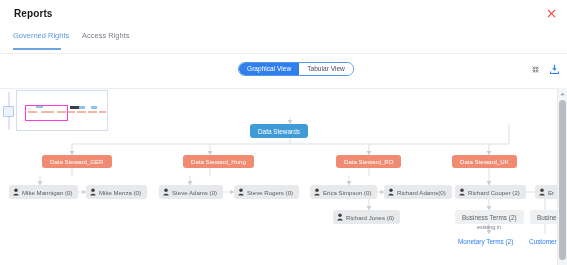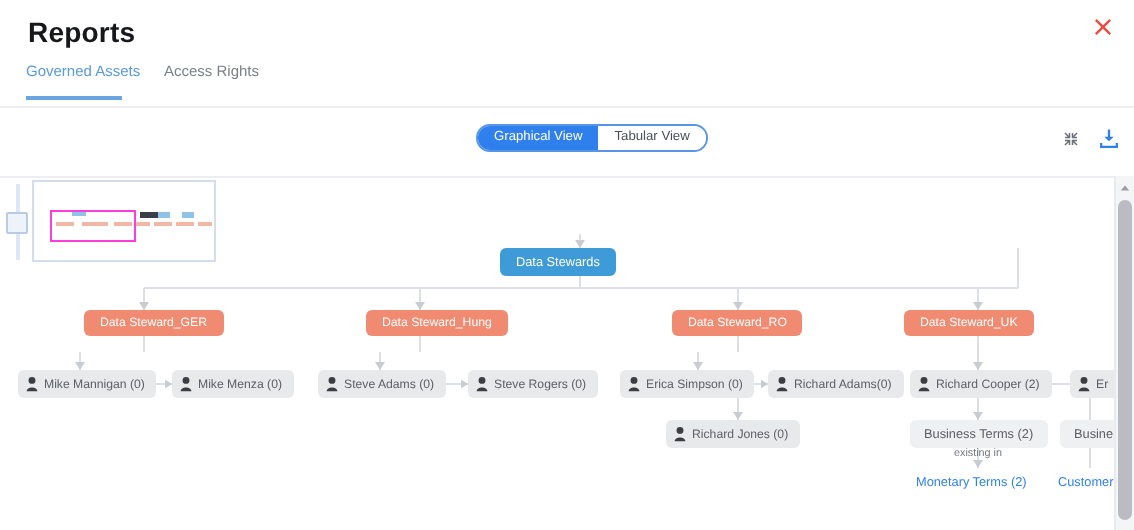--- a/index.html
+++ b/index.html
@@ -8,21 +8,21 @@
     font-family: "Liberation Sans", sans-serif;
     background: #ffffff;
     overflow: hidden;
   }
   #app { position: relative; width: 567px; height: 265px; background:#fff; }
 
   
   .header { position:absolute; left:0; top:0; width:567px; height:33px; background:#fff; }
   .page-title {
     position:absolute; left:14px; top:8px;
-    font-size:14px; font-weight:bold; color:#16181c; letter-spacing:.1px;
+    font-size:10px; font-weight:bold; color:#16181c; letter-spacing:.1px;
   }
   .close-btn {
     position:absolute; right:9px; top:8px; width:13px; height:13px;
     color:#f0483e; font-size:13px; line-height:12px; text-align:center;
     cursor:pointer; font-family:"Liberation Sans",sans-serif;
   }
 
   
   .tabbar { position:absolute; left:0; top:31px; width:567px; height:22px; }
   .tab {
@@ -138,21 +138,21 @@
     <div class="page-title">Reports</div>
     <div class="close-btn">
       <svg width="9" height="9" viewBox="0 0 10 10">
         <line x1="1" y1="1" x2="9" y2="9" stroke="#f0483e" stroke-width="1.3"></line>
         <line x1="9" y1="1" x2="1" y2="9" stroke="#f0483e" stroke-width="1.3"></line>
       </svg>
     </div>
   </div>
 
   <div class="tabbar">
-    <div class="tab active" style="left:13px;">Governed Assets</div>
+    <div class="tab active" style="left:13px;">Governed Rights</div>
     <div class="tab" style="left:82px;">Access Rights</div>
     <div class="tab-underline"></div>
   </div>
   <div class="tab-sep"></div>
 
   <div class="toolbar">
     <div class="seg-wrap">
       <div class="seg active">Graphical View</div>
       <div class="seg inactive">Tabular View</div>
     </div>

